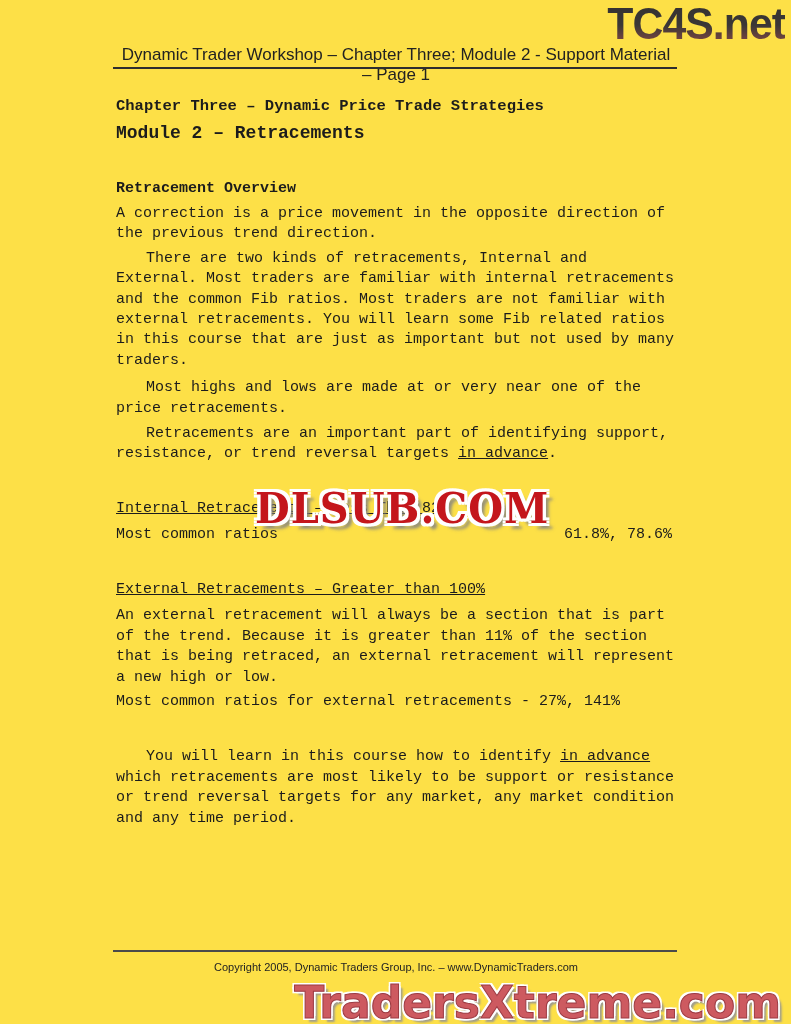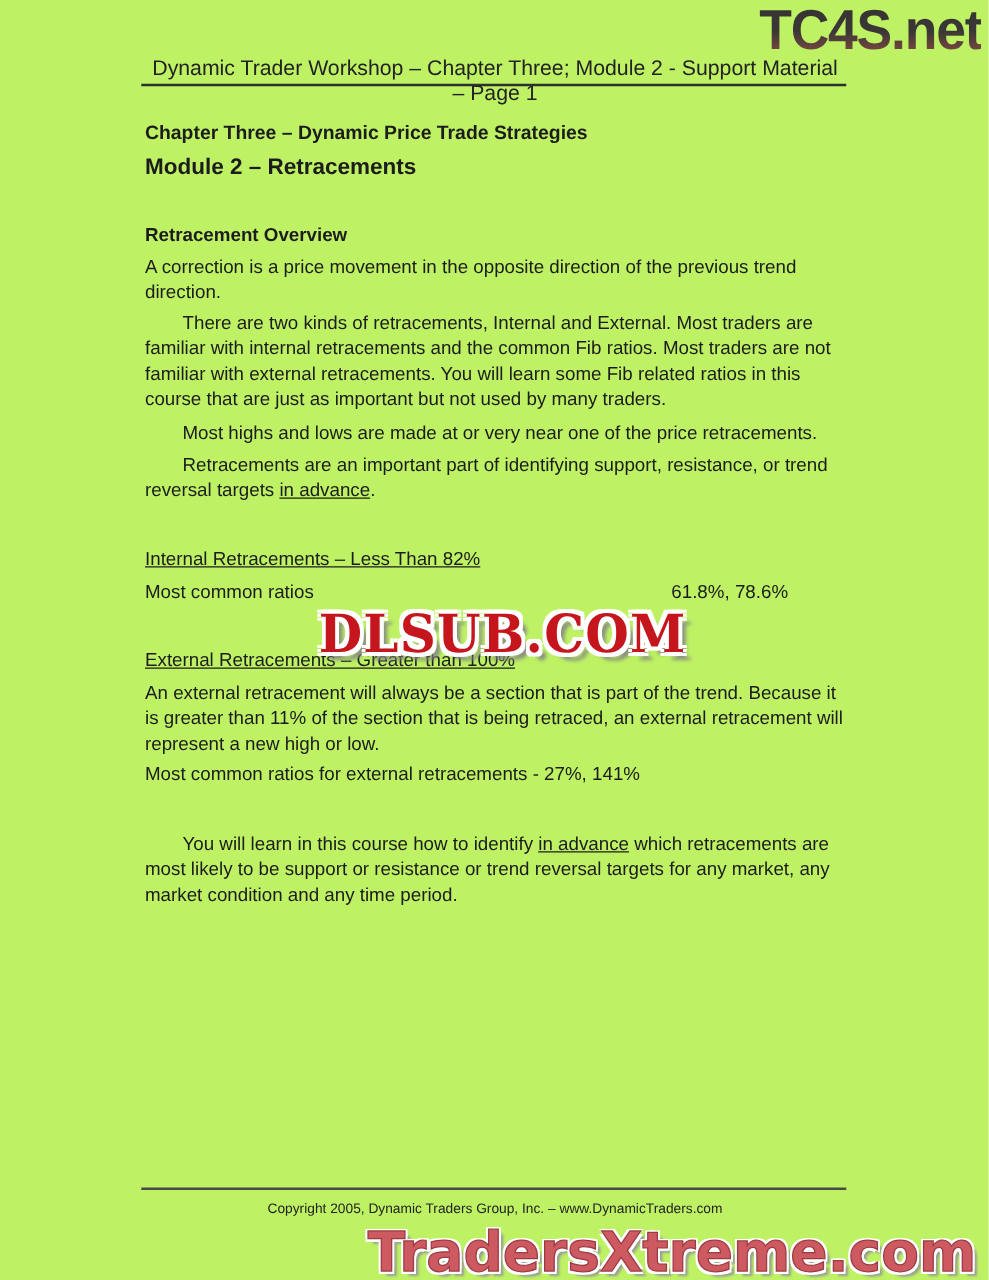--- a/index.html
+++ b/index.html
@@ -1,20 +1,20 @@
 <!DOCTYPE html>
 <html><head>
 <meta charset="utf-8">
 <style>
   html, body { margin: 0; padding: 0; background: #ffffff; }
   .page {
     position: relative;
     width: 791px;
     height: 1024px;
-    background: #bef264;
+    background: #fde047;
     font-family: "Liberation Sans", sans-serif;
     color: #1c1c1c;
     overflow: hidden;
   }
 
   
   .tc4s-logo {
     position: absolute;
     top: -2px;
     right: 6px;
@@ -72,20 +72,21 @@
   }
 
   
   .content {
     position: absolute;
     top: 88px;
     left: 116px;
     width: 560px;
     font-size: 15px;
     line-height: 20.4px;
+    font-family: Liberation Mono, monospace;
   }
   .content .doc-title   { margin: 8px 0 0 0;  font-size: 15.5px; font-weight: bold; line-height: 21px; }
   .content .doc-subtitle{ margin: 6px 0 0 0;  font-size: 18px; font-weight: bold; line-height: 21px; }
   .content .bold-heading{ margin: 34px 0 0 0; font-weight: bold; line-height: 21px; }
   .content .ul-heading  { text-decoration: underline; line-height: 21px; }
   .content p { margin: 0; }
   .m5  { margin-top: 5px  !important; }
   .m4  { margin-top: 4px  !important; }
   .m6  { margin-top: 6px  !important; }
   .m7  { margin-top: 7px  !important; }

